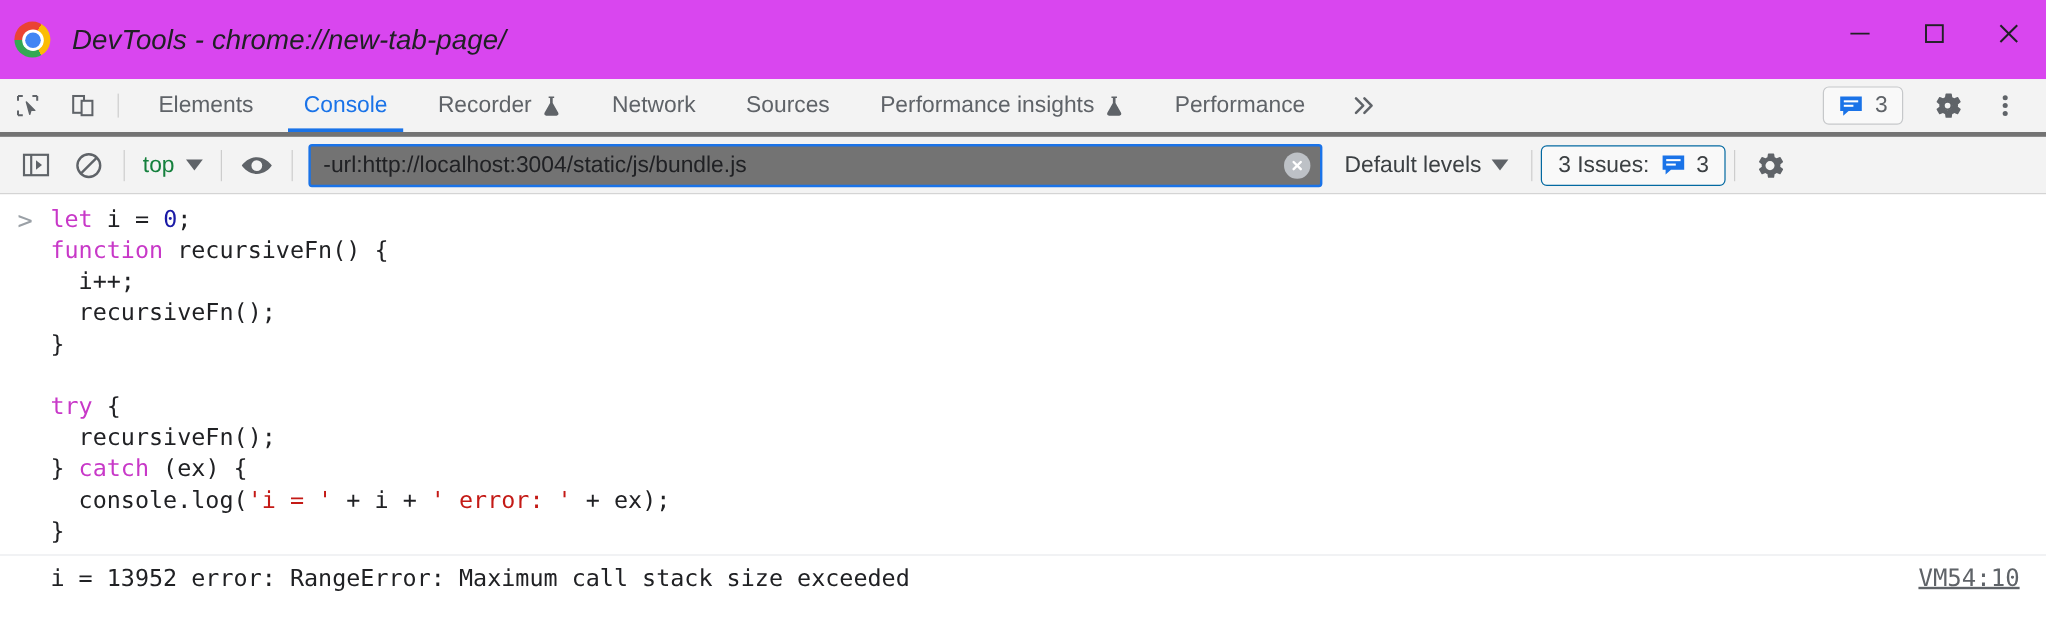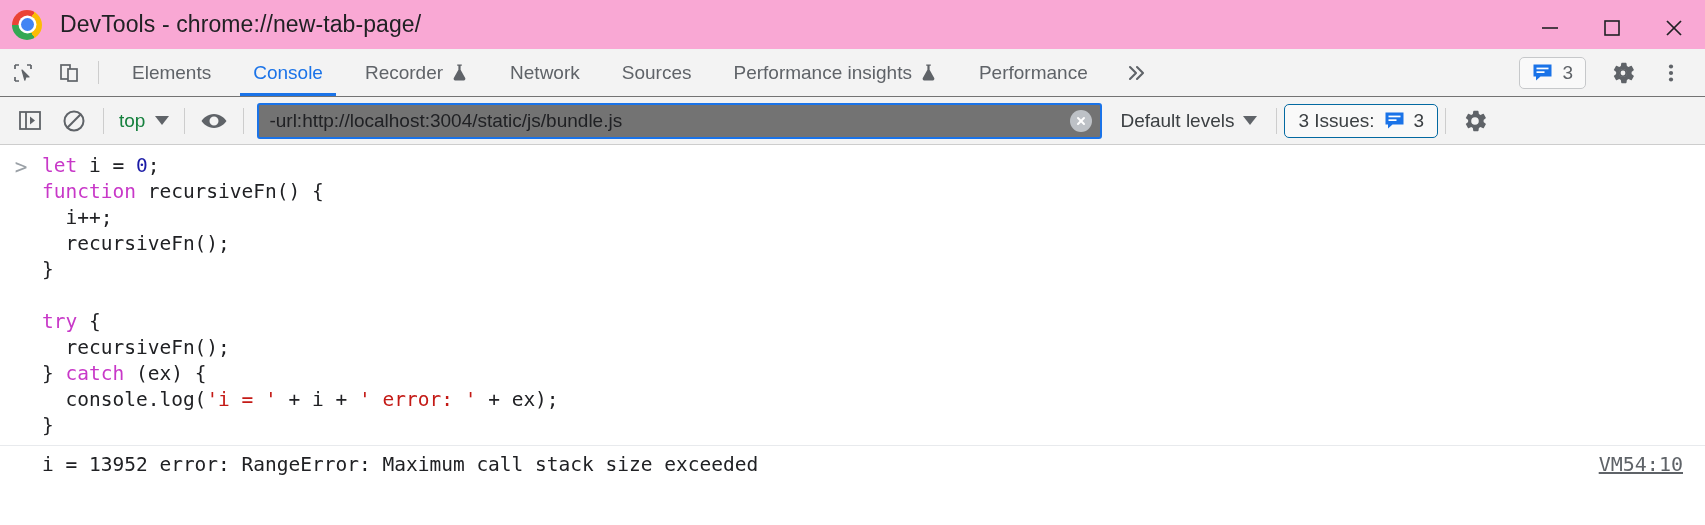--- a/index.html
+++ b/index.html
@@ -5,25 +5,26 @@
   * { box-sizing: border-box; margin: 0; padding: 0; }
   html, body {
     width: 1705px; height: 525px;
     font-family: "Liberation Sans", sans-serif;
     background: #ffffff;
     overflow: hidden;
   }
 
   
   .titlebar {
-    height: 49px;
-    background: #f9a8d4;
+    height: 66px;
+    background: #d946ef;
     display: flex;
     align-items: center;
     position: relative;
+    font-style: italic;
   }
   .chrome-logo {
     width: 30px; height: 30px;
     margin-left: 12px;
     border-radius: 50%;
     position: relative;
     overflow: hidden;
     background: conic-gradient(from -90deg,
        #ea4335 0deg 120deg,
        #fbbc04 120deg 240deg,
@@ -58,21 +59,21 @@
     color: #202124;
   }
   .win-btn svg { display: block; }
 
   
   .tabbar {
     height: 48px;
     background: #f3f3f3;
     display: flex;
     align-items: stretch;
-    border-bottom: 1px solid #737373;
+    border-bottom: 4px solid #737373;
     position: relative;
   }
   .tb-icon {
     width: 46px;
     display: flex; align-items: center; justify-content: center;
     color: #5f6368;
   }
   .tb-sep {
     width: 1px;
     background: #cdcdcd;

